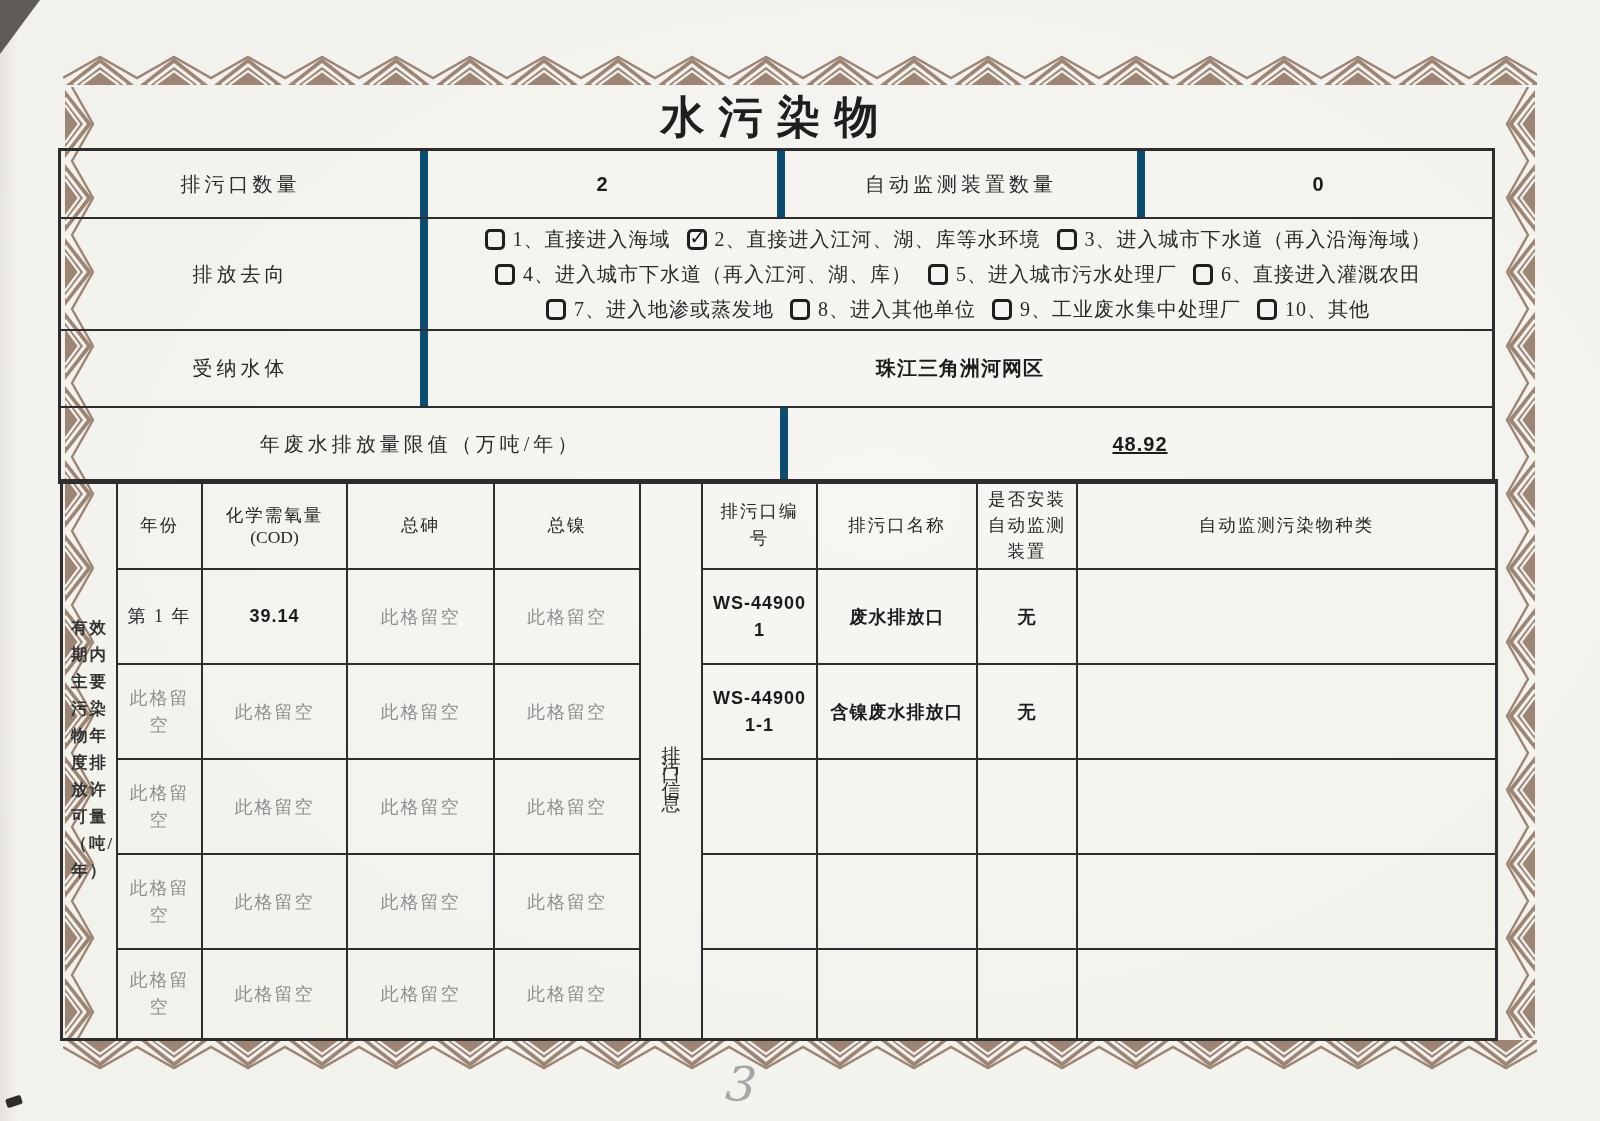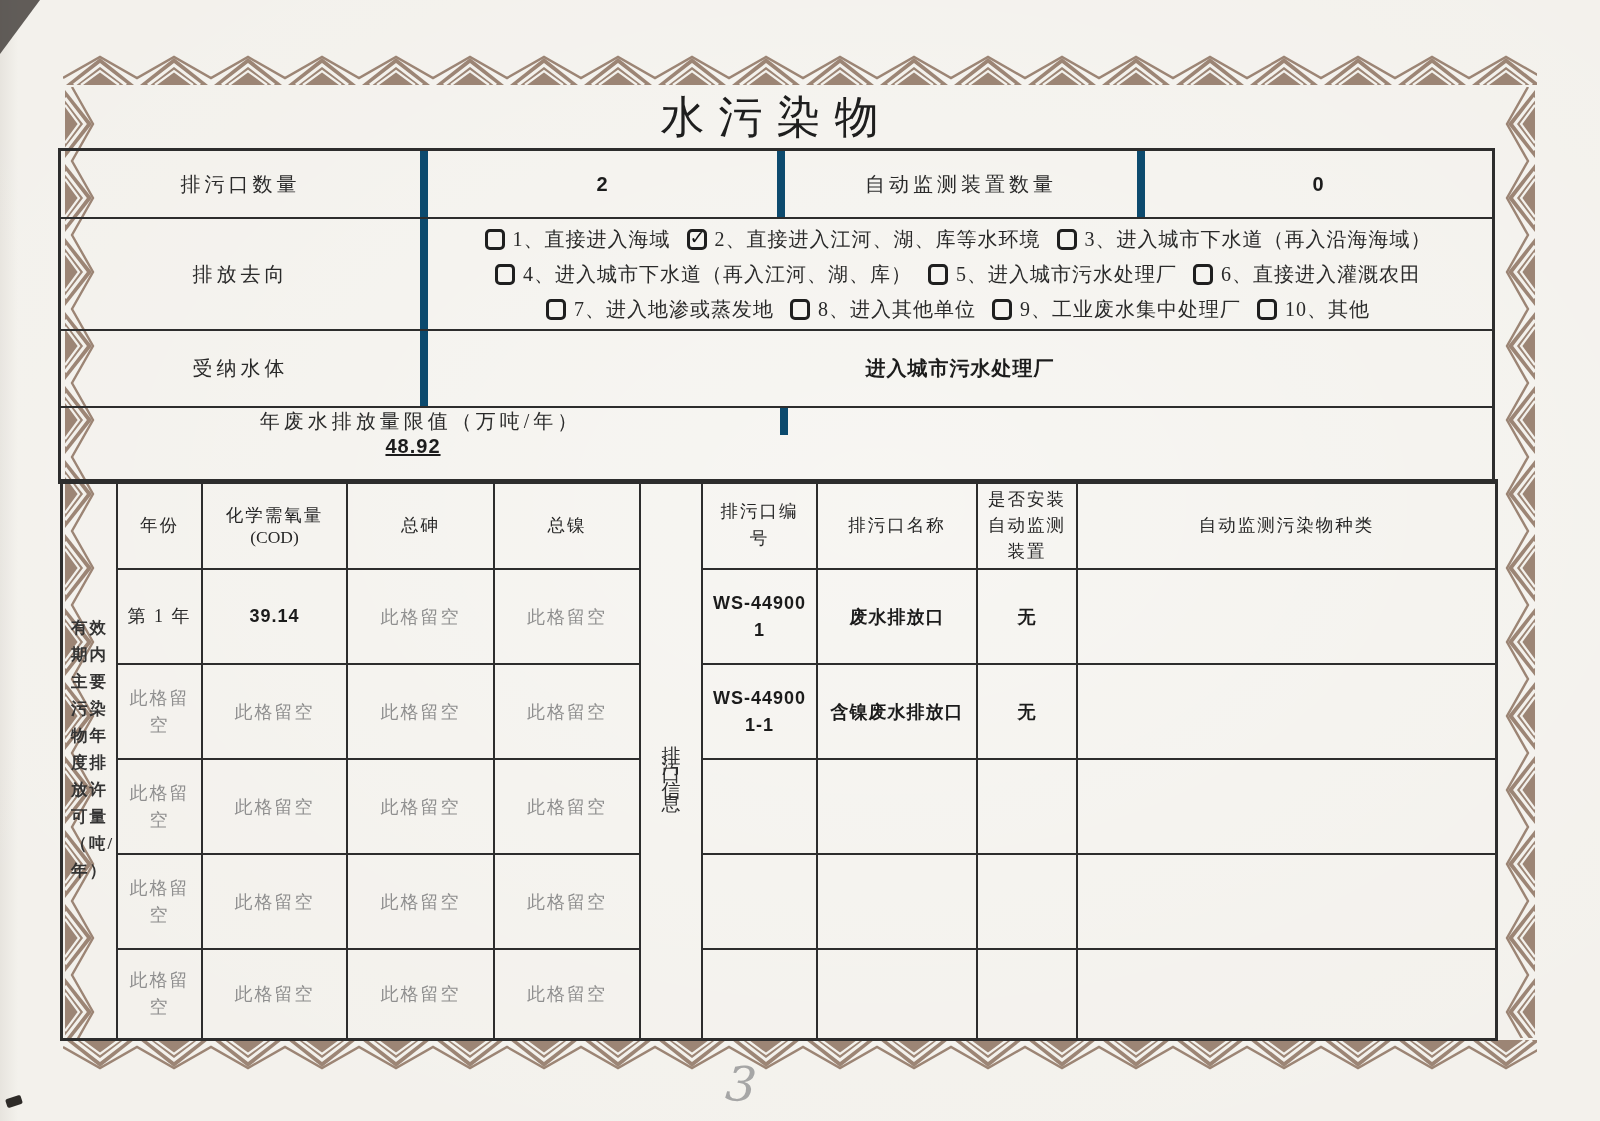--- a/index.html
+++ b/index.html
@@ -21,30 +21,30 @@
   .band-left{left:63px;top:87px;width:32px;height:951px;}
   .band-right{left:1505px;top:87px;width:32px;height:951px;}
   .band-inner{position:absolute;left:0;top:0;height:32px;transform-origin:16px 16px;}
   .rot{transform:rotate(90deg);}
   .flip{transform:scaleX(-1) rotate(90deg);}
   .flip-y{transform:scaleY(-1);}
 
   
   .title{
     position:absolute;left:58px;top:88px;width:1437px;z-index:3;
-    text-align:center;font-size:44px;letter-spacing:14px;color:#1e1e1e;font-weight:400;
+    text-align:center;font-size:44px;letter-spacing:14px;color:#1e1e1e;font-weight:700;
   }
 
   
   .top-table{
     position:absolute;left:58px;top:148px;width:1437px;z-index:3;
     border:3px solid #2d2d2d;box-sizing:border-box;
   }
   .trow{display:flex;border-bottom:2px solid #2d2d2d;box-sizing:border-box;}
-  .trow:last-child{border-bottom:none;flex-direction:column;}
+  .trow:last-child{border-bottom:none;}
   .tcell{
     box-sizing:border-box;border-right:8px solid #0c4a6e;
     display:flex;align-items:center;justify-content:center;
     font-size:20px;letter-spacing:4px;
   }
   .tcell.last{border-right:none;}
   .r1{height:68px;} .r2{height:112px;} .r3{height:77px;} .r4{height:73px;}
   .w1{width:367px;} .w2{width:357px;} .w3{width:360px;} .w4{width:347px;}
   .wide-label{width:727px;} .wide-value{width:704px;text-decoration:underline;}
   .value{
@@ -396,21 +396,21 @@
             </span>
           <span class="opt">
               <span class="cb"></span>
               <span>10、其他</span>
             </span>
         </div>
       </div>
     </div>
     <div class="trow r3">
       <div class="tcell w1">受纳水体</div>
-      <div class="tcell value last" style="flex:1">进入城市污水处理厂</div>
+      <div class="tcell value last" style="flex:1">珠江三角洲河网区</div>
     </div>
     <div class="trow r4">
       <div class="tcell wide-label">年废水排放量限值（万吨/年）</div>
       <div class="tcell wide-value value last">48.92</div>
     </div>
   </div>
 
   <div class="bottom-table">
 
     <div class="bcell side-label no-bb" style="grid-area:1/1/7/2">

